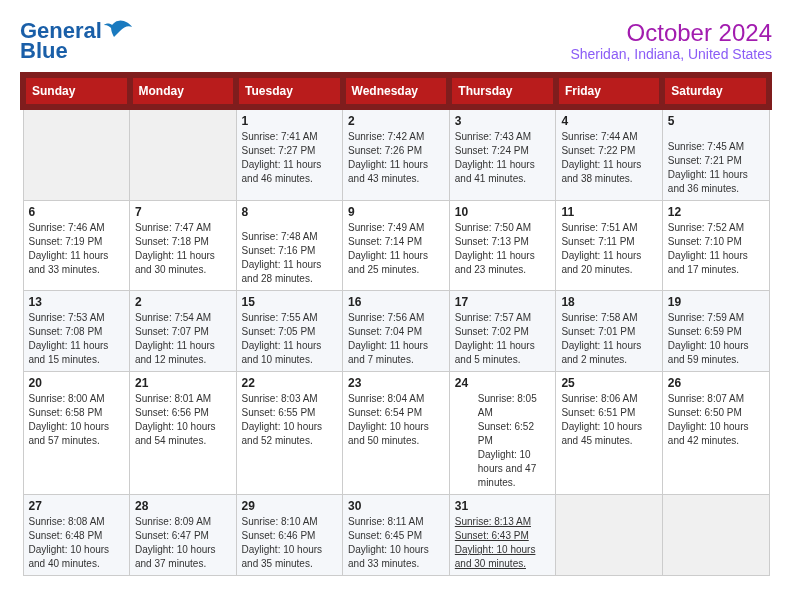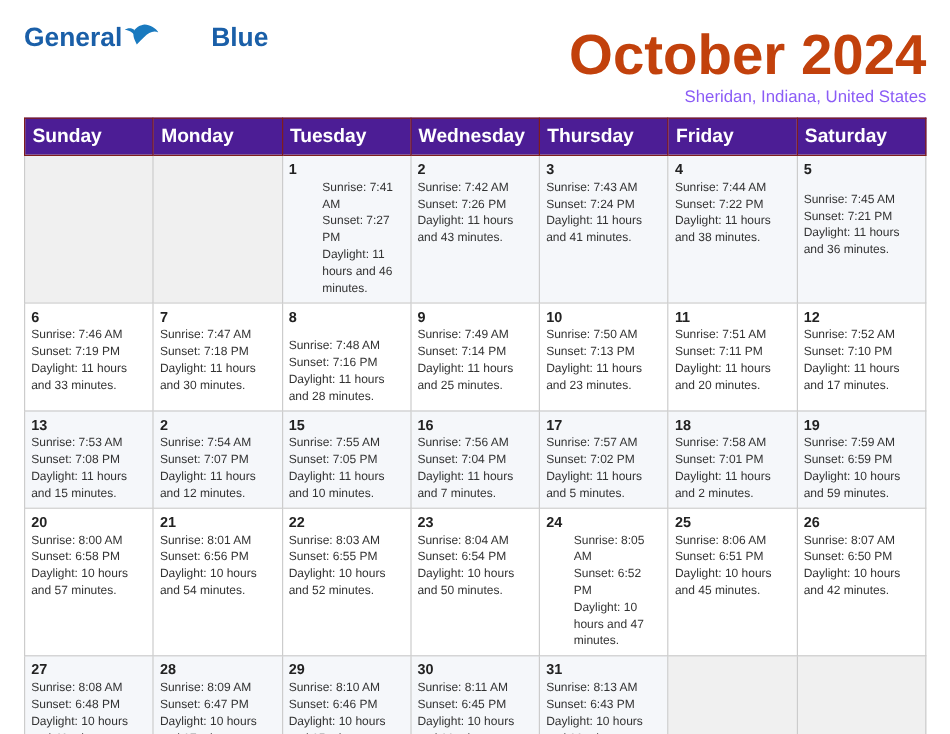--- a/index.html
+++ b/index.html
@@ -11,50 +11,49 @@
       padding: 20px;
     }
     .header {
       display: flex;
       align-items: flex-start;
       justify-content: space-between;
       margin-bottom: 10px;
     }
     .logo {
       display: flex;
-      flex-direction: row;
-      align-items: flex-end;
-      gap: 44px;
+      flex-direction: column;
+      align-items: flex-start;
     }
     .title-block {
       text-align: right;
     }
     .month-title {
-      font-size: 47px;
-      font-weight: bold;
-      color: #c2410c;
+      font-size: 24px;
+      font-weight: normal;
+      color: #a21caf;
       line-height: 1.1;
     }
     .location {
       font-size: 14px;
       color: #8b5cf6;
     }
     .calendar {
       width: 100%;
       border-collapse: collapse;
       font-size: 11px;
     }
     .calendar thead tr th {
-      background: #4c1d95;
+      background: #b91c1c;
       color: #fff;
       text-align: left;
       padding: 6px 6px;
-      font-size: 16px;
+      font-size: 12px;
       font-weight: bold;
-      border: 1px solid #7f1d1d;
+      border: 6px solid #7f1d1d;
     }
     .calendar tbody tr td {
       border: 1px solid #ccc;
       vertical-align: top;
       padding: 4px 5px;
       width: 107px;
       min-height: 80px;
       background: #fff;
     }
     .calendar tbody tr:nth-child(odd) td {
@@ -112,21 +111,21 @@
         <th>Friday</th>
         <th>Saturday</th>
       </tr>
   </thead>
   <tbody id="calendar-body">
   <tr>
         <td class="empty-cell"></td>
         <td class="empty-cell"></td>
         <td>
           <span class="day-num">1</span>
-          <div class="day-detail" style="white-space: pre-line; margin-left: 28px;">Sunrise: 7:41 AM
+          <div class="day-detail" style="white-space: pre-line;">Sunrise: 7:41 AM
 Sunset: 7:27 PM
 Daylight: 11 hours and 46 minutes.</div>
         </td>
         <td>
           <span class="day-num">2</span>
           <div class="day-detail" style="white-space: pre-line;">Sunrise: 7:42 AM
 Sunset: 7:26 PM
 Daylight: 11 hours and 43 minutes.</div>
         </td>
         <td>
@@ -300,21 +299,21 @@
 Daylight: 10 hours and 35 minutes.</div>
         </td>
         <td>
           <span class="day-num">30</span>
           <div class="day-detail" style="white-space: pre-line;">Sunrise: 8:11 AM
 Sunset: 6:45 PM
 Daylight: 10 hours and 33 minutes.</div>
         </td>
         <td>
           <span class="day-num">31</span>
-          <div class="day-detail" style="white-space: pre-line;">Sunrise: 8:13 AM
+          <div class="day-detail" style="white-space: pre-line; text-decoration: underline;">Sunrise: 8:13 AM
 Sunset: 6:43 PM
 Daylight: 10 hours and 30 minutes.</div>
         </td>
         <td class="empty-cell"></td>
         <td class="empty-cell"></td>
       </tr>
     </tbody>
 </table>
 
 </body></html>

